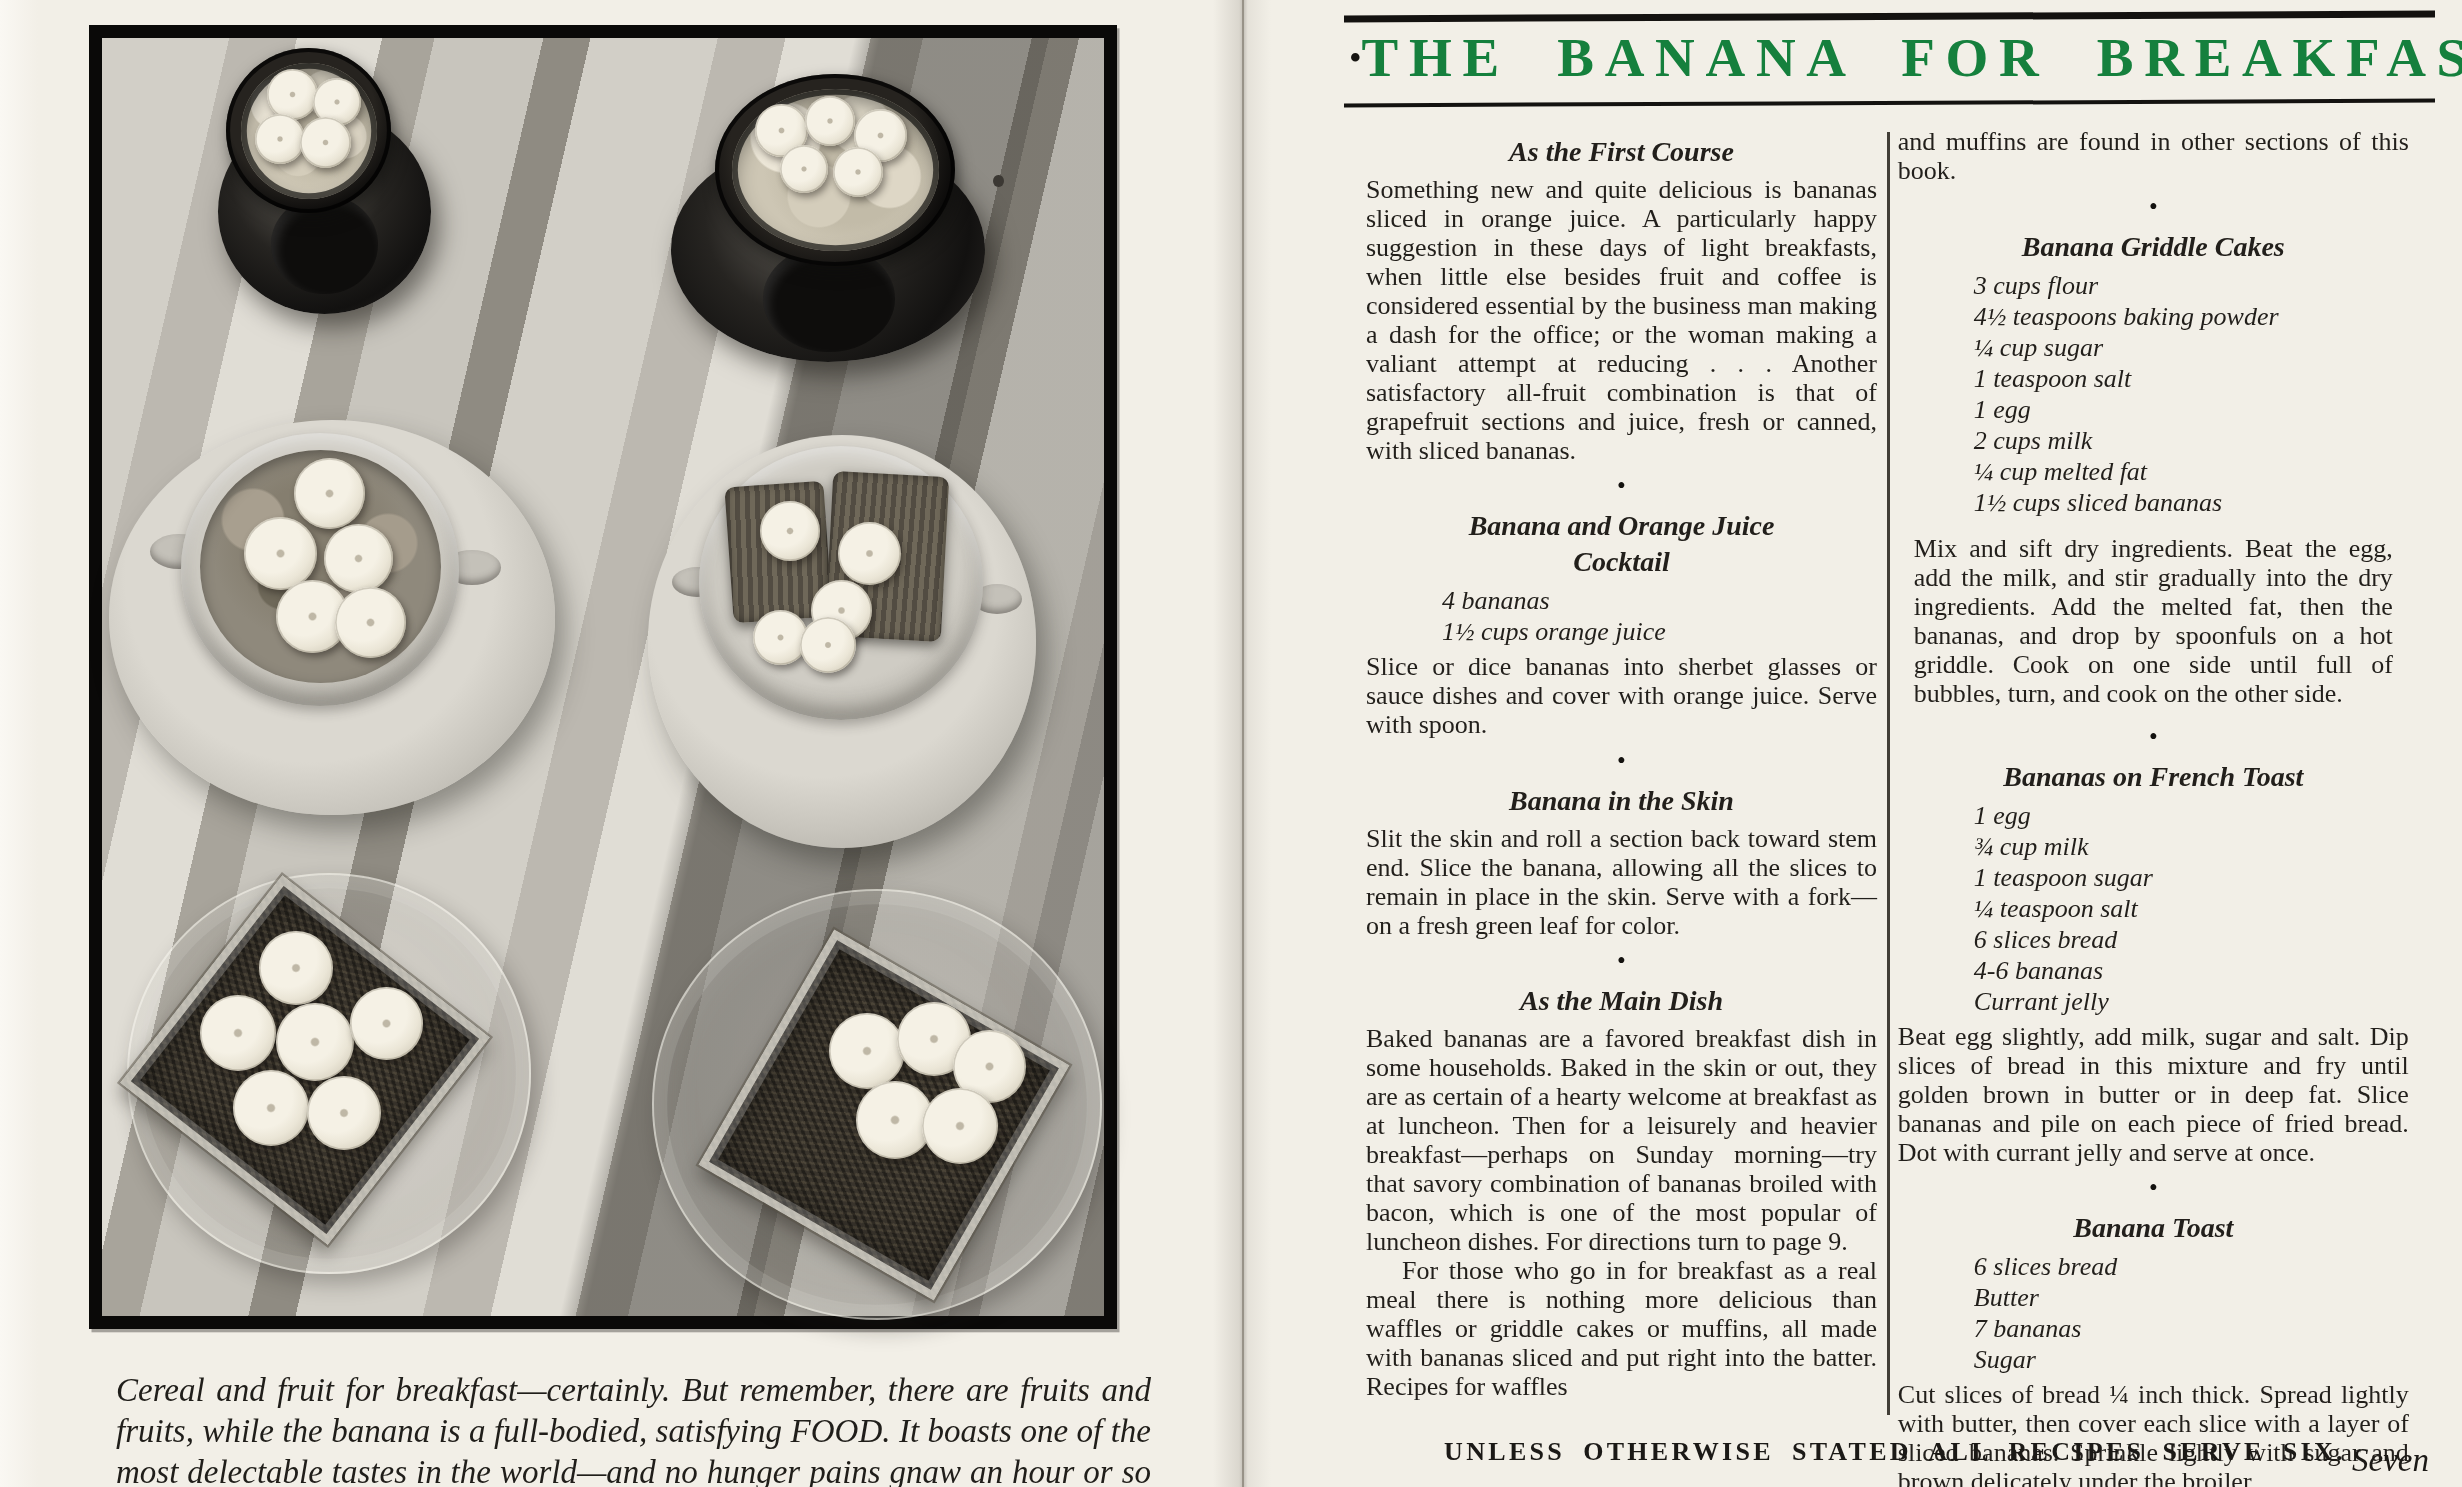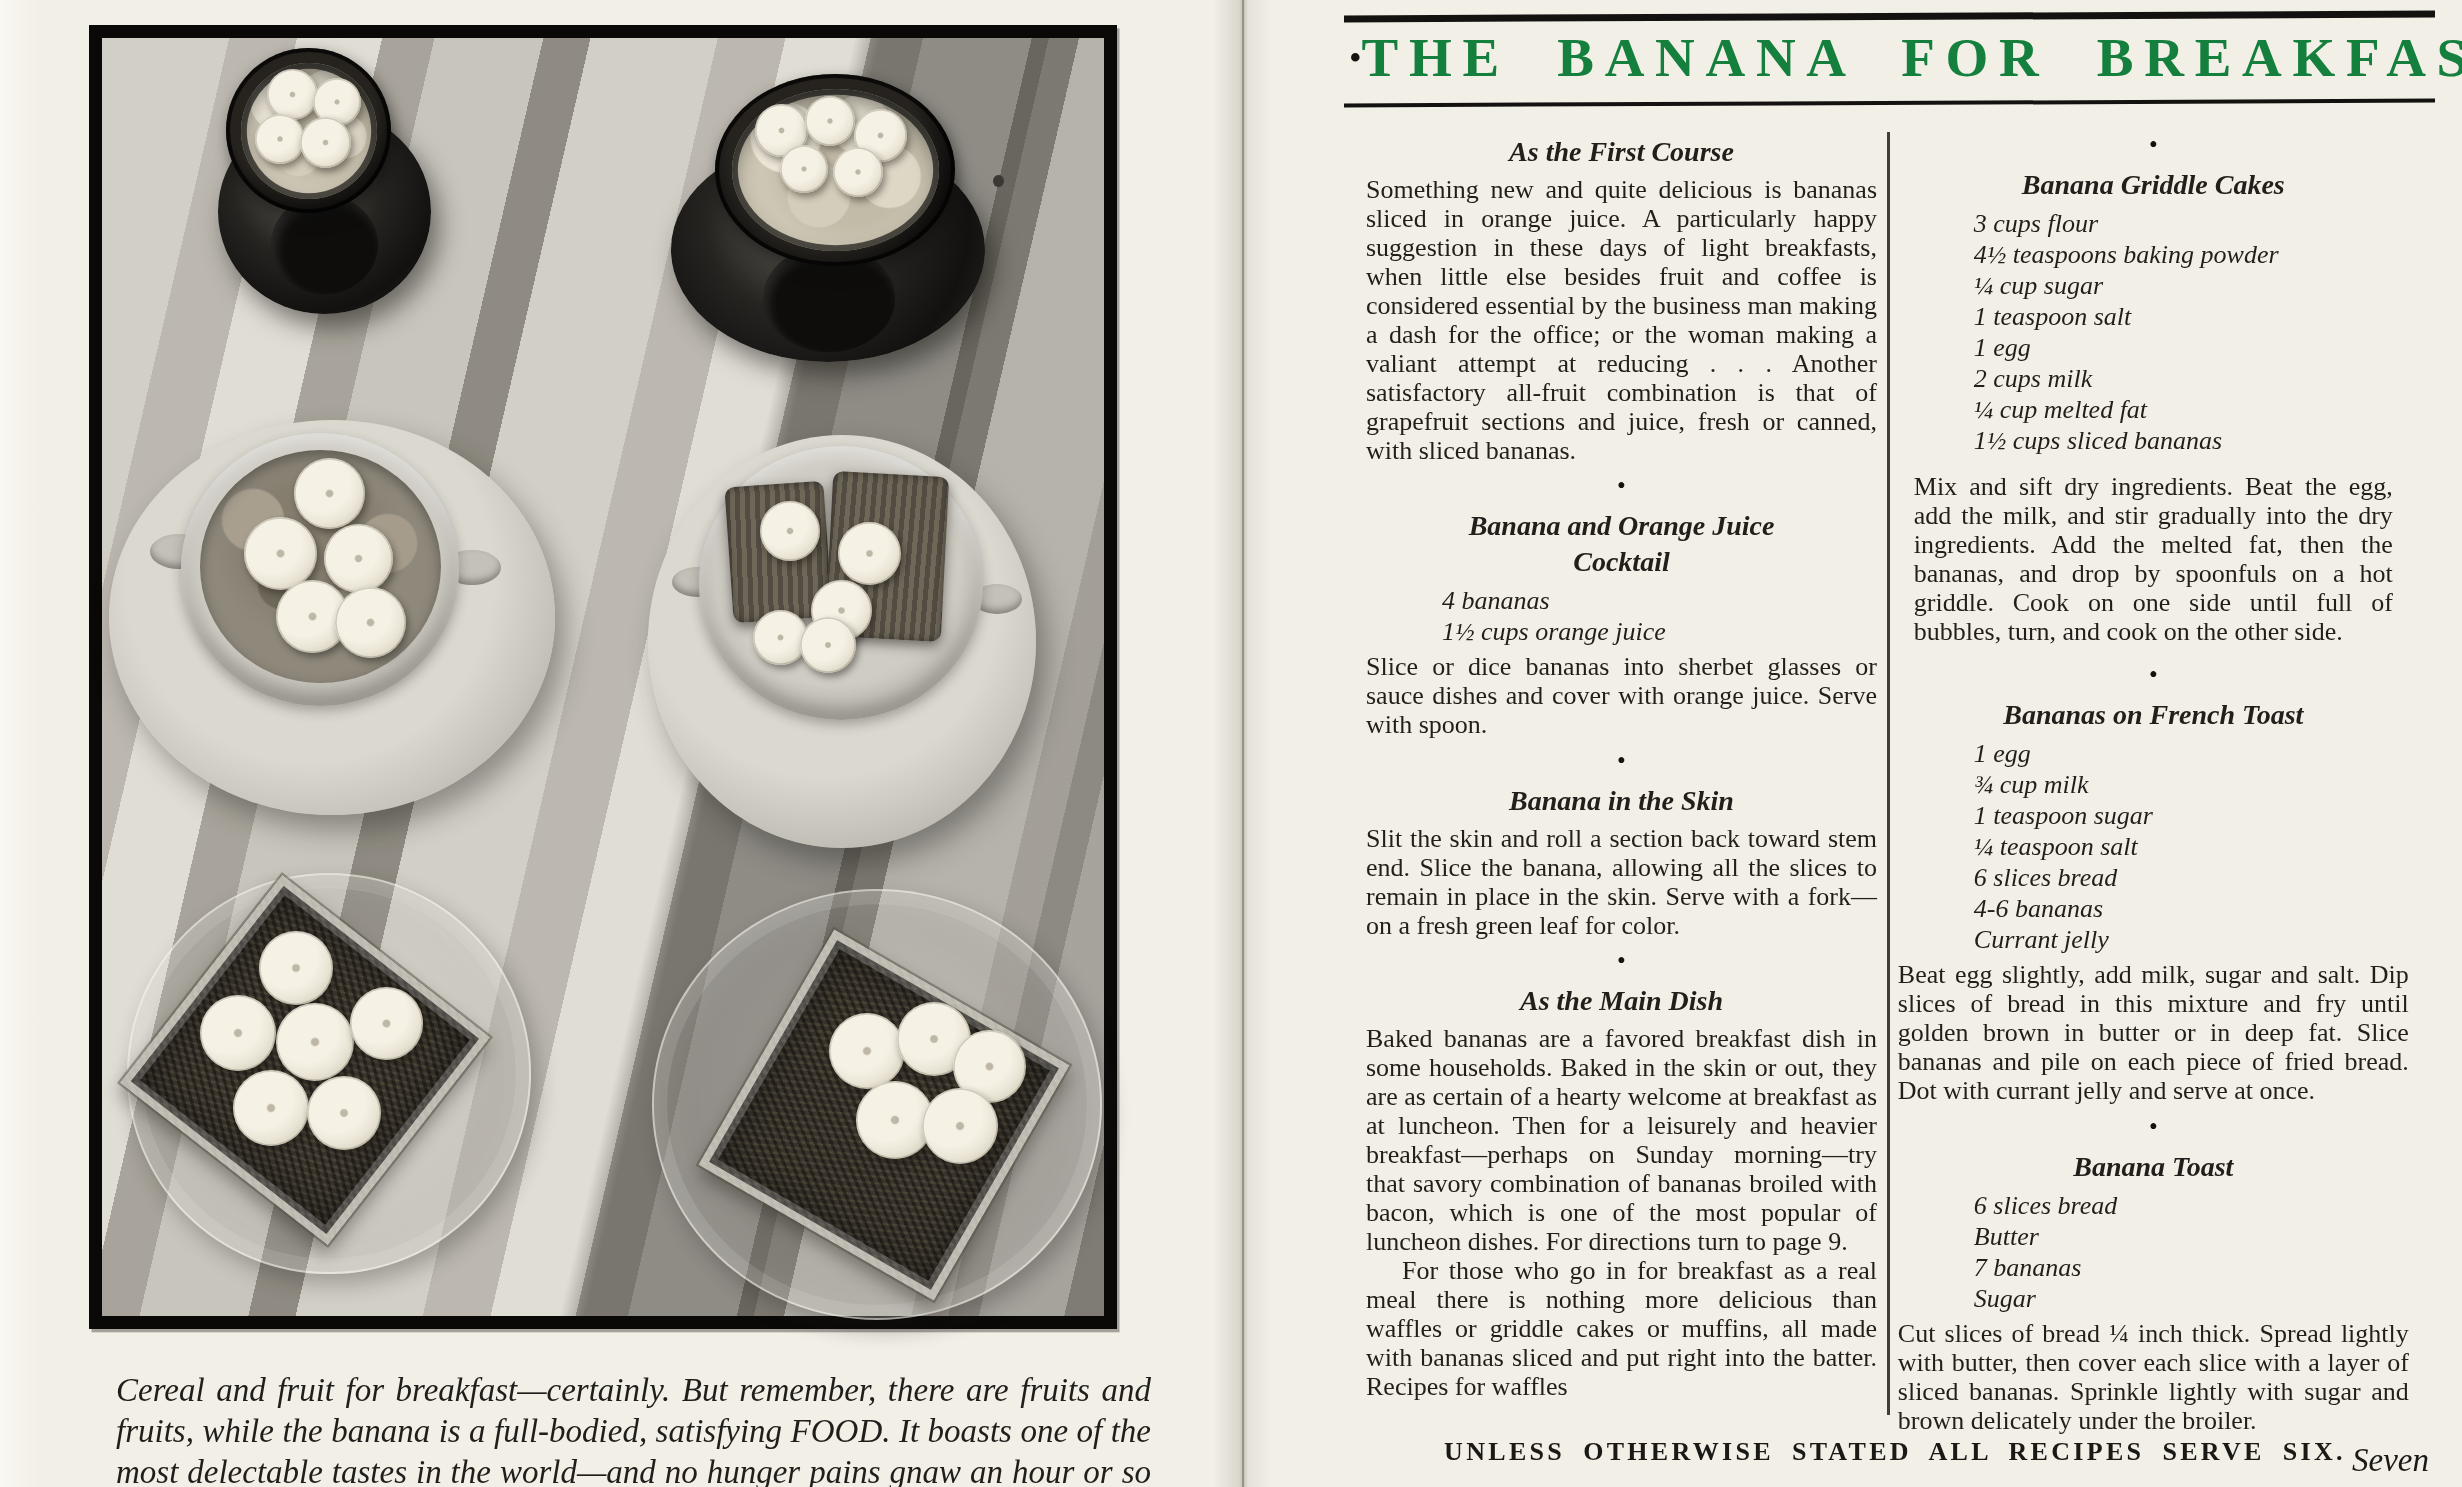--- a/index.html
+++ b/index.html
@@ -205,20 +205,21 @@
         <div class="dot-sep">•</div>
 
         <h3 class="rh">As the Main Dish</h3>
         <p class="body-text" style="margin:0;">Baked bananas are a favored breakfast dish in some households. Baked in the skin or out, they are as certain of a hearty welcome at breakfast as at luncheon. Then for a leisurely and heavier breakfast—perhaps on Sunday morning—try that savory combination of bananas broiled with bacon, which is one of the most popular of luncheon dishes. For directions turn to page 9.</p>
         <p class="body-text indented" style="margin:0;">For those who go in for breakfast as a real meal there is nothing more delicious than waffles or griddle cakes or muffins, all made with bananas sliced and put right into the batter. Recipes for waffles</p>
       </div>
 
       <div class="col-divider"></div>
 
       <div class="col">
+        <p class="body-text" style="margin:3.3px 0 0;">and muffins are found in other sections of this book.</p>
         <div class="dot-sep">•</div>
 
         <h3 class="rh">Banana Griddle Cakes</h3>
         <div class="ing-block">
           <div class="ing">3 cups flour</div>
           <div class="ing">4½ teaspoons baking powder</div>
           <div class="ing">¼ cup sugar</div>
           <div class="ing">1 teaspoon salt</div>
           <div class="ing">1 egg</div>
           <div class="ing">2 cups milk</div>

